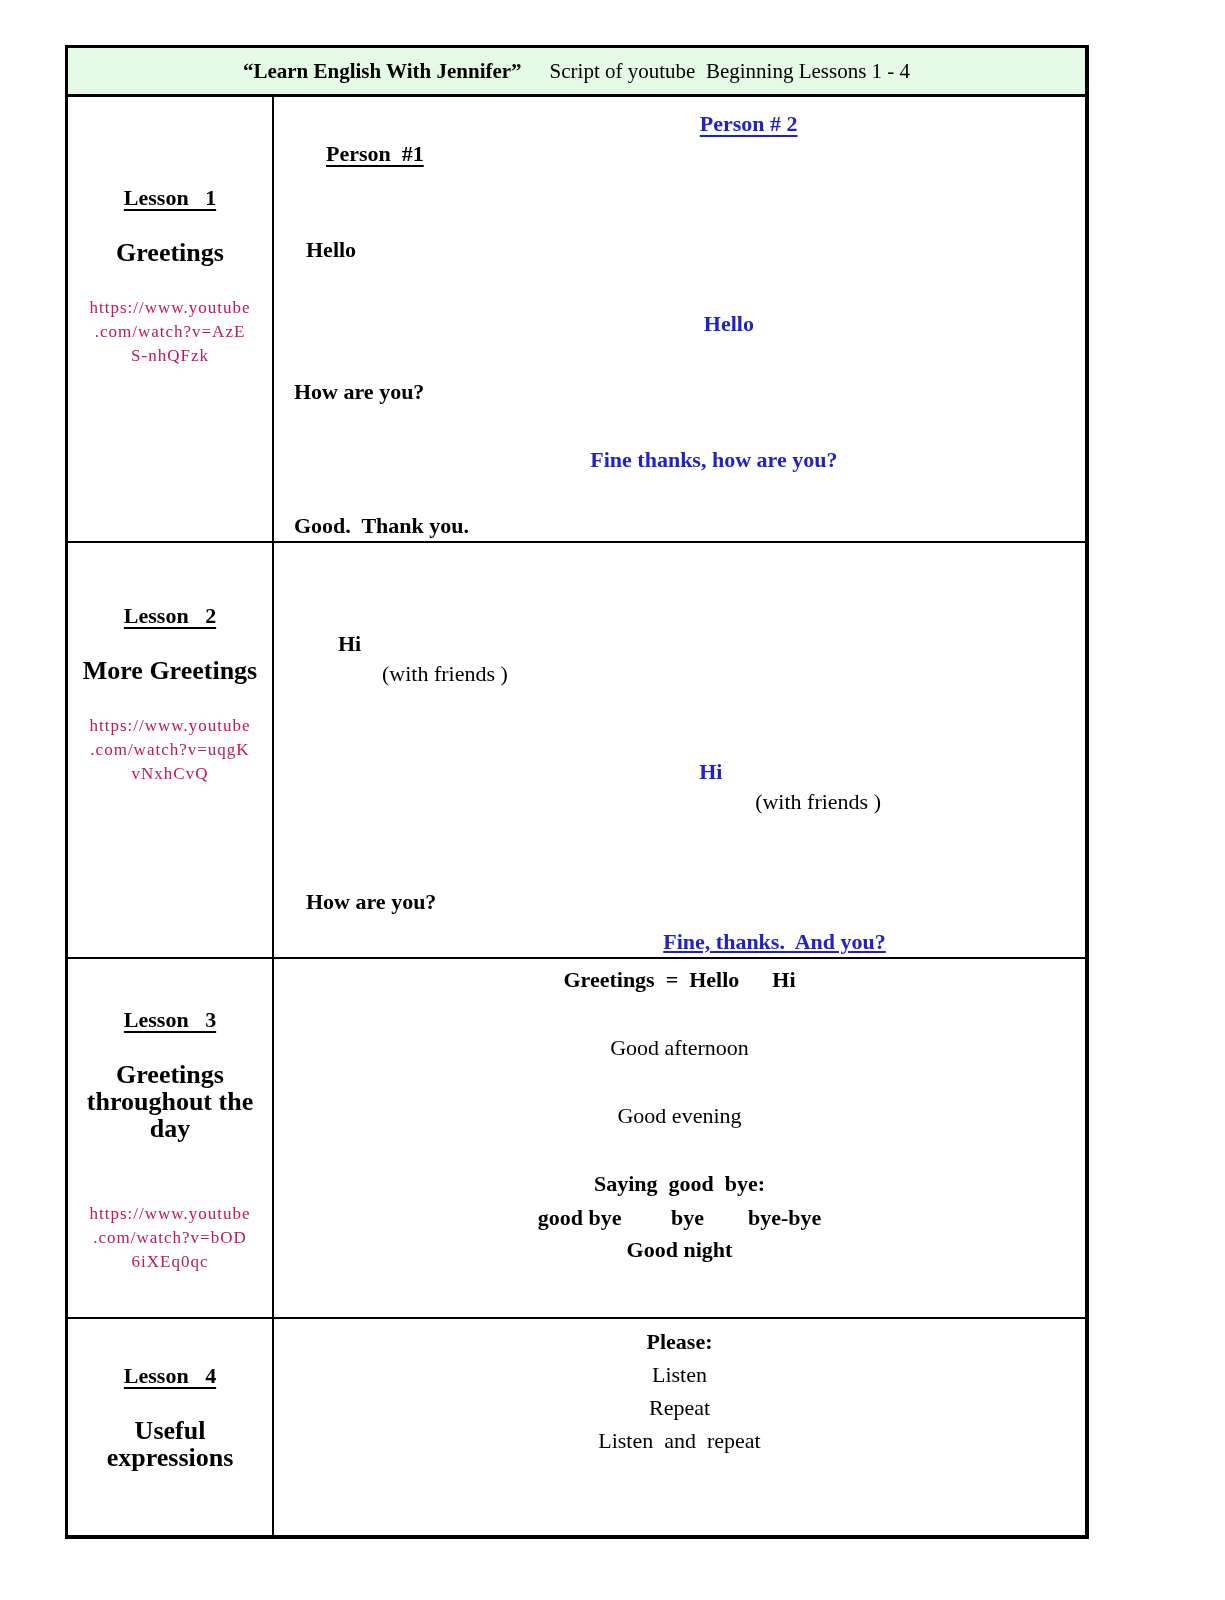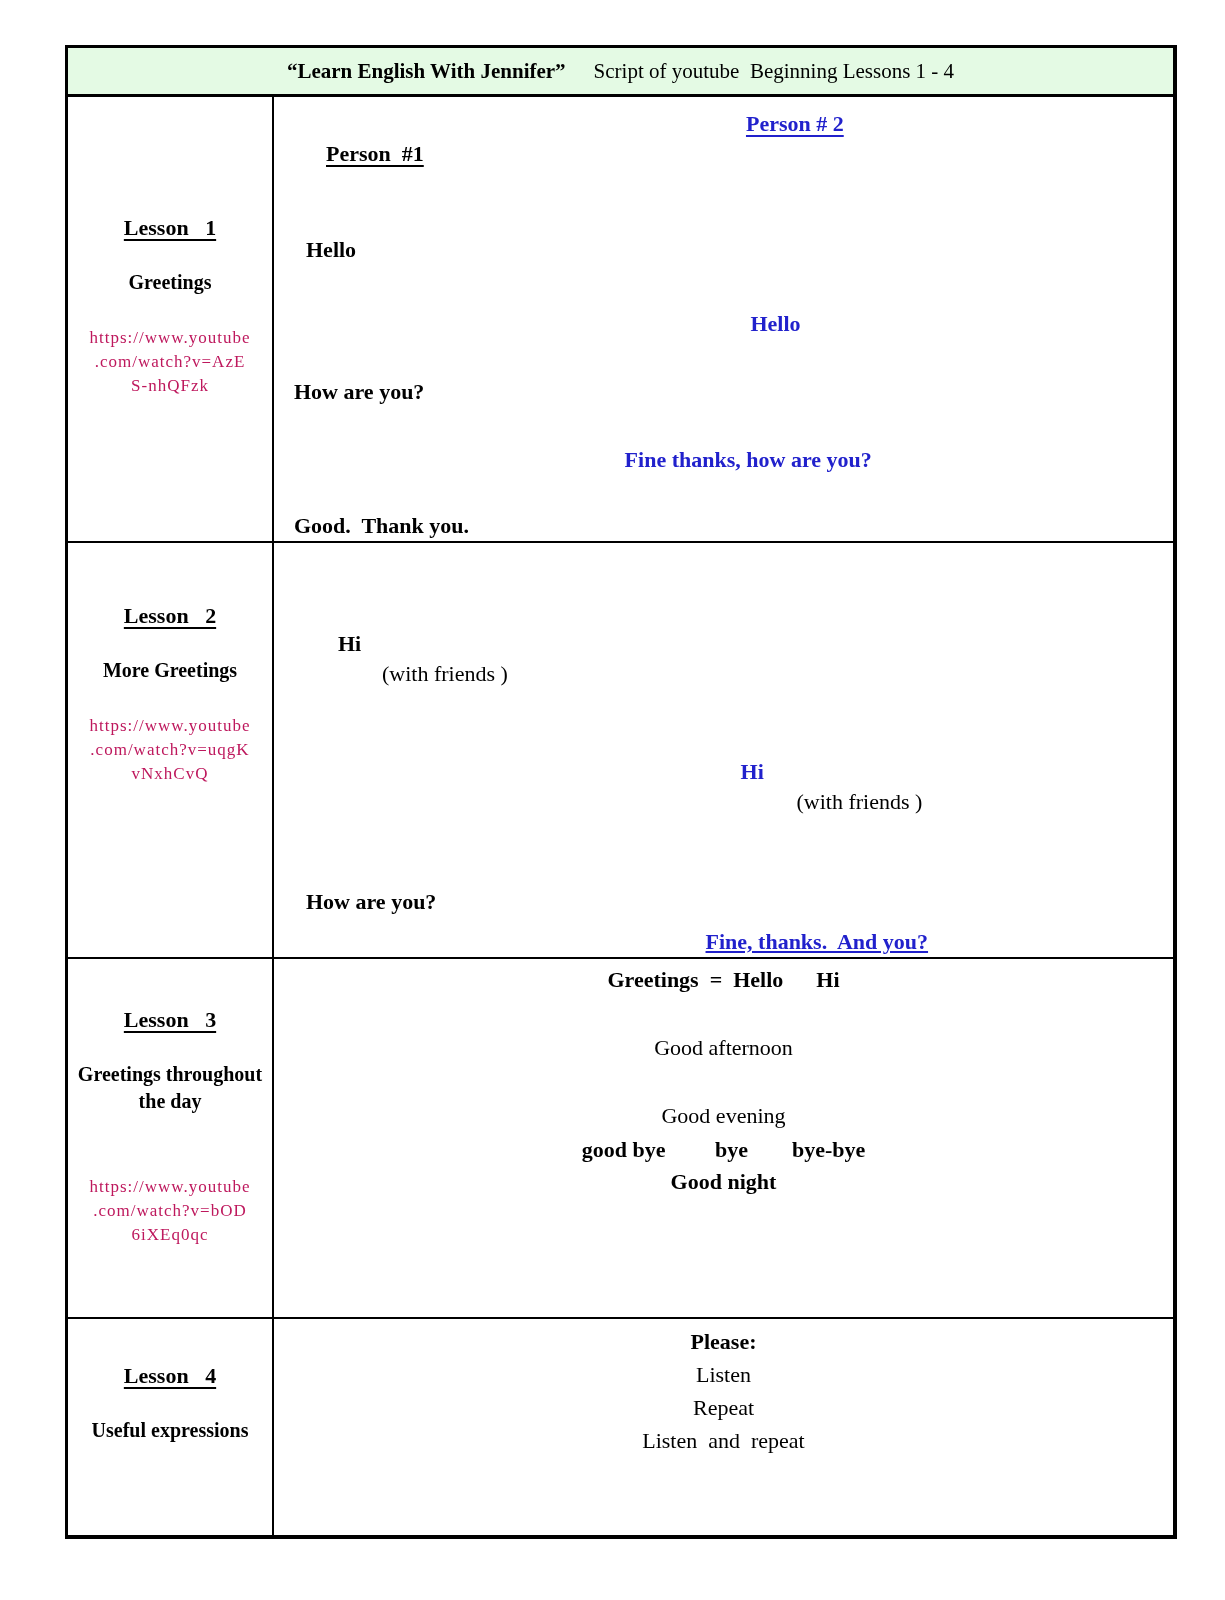--- a/index.html
+++ b/index.html
@@ -8,21 +8,21 @@
     --ink:#000;
   }
   *{box-sizing:border-box;margin:0;padding:0;}
   html,body{background:#fff;}
   body{
     width:1225px;height:1600px;position:relative;
     font-family:"Liberation Serif","DejaVu Serif",serif;
     color:var(--ink);
   }
   .doc-table{
-    position:absolute;left:65px;top:45px;width:1112px;height:1494px;
+    position:absolute;left:65px;top:45px;width:1024px;height:1494px;
     border:3px solid #000;border-bottom-width:4px;border-right-width:4px;
     display:flex;flex-direction:column;background:#fff;
   }
   .header-row{
     height:49px;flex:0 0 49px;background:var(--header-bg);
     border-bottom:3px solid #000;
     display:flex;align-items:center;justify-content:center;
     white-space:pre-wrap;
   }
   .header-row .bold{font-weight:bold;font-size:21px;}
@@ -35,26 +35,26 @@
   .left-cell{
     flex:0 0 206px;border-right:2px solid #000;
     display:flex;flex-direction:column;align-items:center;
     text-align:center;padding:0 6px;
   }
   .right-cell{flex:1 1 auto;position:relative;overflow:hidden;}
   .lesson-title{
     font-weight:bold;font-size:22px;text-decoration:underline;
     text-underline-offset:4px;white-space:pre-wrap;
   }
-  .topic{font-weight:bold;font-size:20px;line-height:27px;margin-top:28px;}
+  .topic{font-weight:bold;font-size:26px;line-height:27px;margin-top:28px;}
   .url{
     font-size:17px;line-height:24px;white-space:pre-line;margin-top:30px;
     color:#be185d;letter-spacing:1px;
   }
-  .pt1{padding-top:118px;} .pt2{padding-top:60px;}
+  .pt1{padding-top:88px;} .pt2{padding-top:60px;}
   .pt3{padding-top:48px;}  .pt4{padding-top:44px;}
   .gapbig{margin-top:60px;}
   .line{
     font-size:22px;line-height:30px;white-space:pre-wrap;position:relative;
   }
   .b{font-weight:bold;}
   .blue{color:var(--blue);}
   .u{text-decoration:underline;text-underline-offset:4px;}
   .center{text-align:center;}
   .indent-sm{padding-left:20px;}
@@ -126,20 +126,21 @@
       <div class="lesson-title">Lesson   3</div>
       <div class="topic">Greetings throughout the day</div>
       <div class="url gapbig">https://www.youtube
 .com/watch?v=bOD
 6iXEq0qc</div>
     </div>
     <div class="right-cell">
       <div class="line b center" style="margin-top:6px;">Greetings  =  Hello      Hi</div>
       <div class="line center" style="margin-top:38px;">Good afternoon</div>
       <div class="line center" style="margin-top:38px;">Good evening</div>
+      <div class="line b center" style="margin-top:38px;">Saying  good  bye:</div>
       <div class="line b center" style="margin-top:4px;">good bye         bye        bye-bye</div>
       <div class="line b center" style="margin-top:2px;">Good night</div>
     </div>
   </div>
 
   <div class="lesson-row last">
     <div class="left-cell pt4">
       <div class="lesson-title">Lesson   4</div>
       <div class="topic">Useful expressions</div>
 

